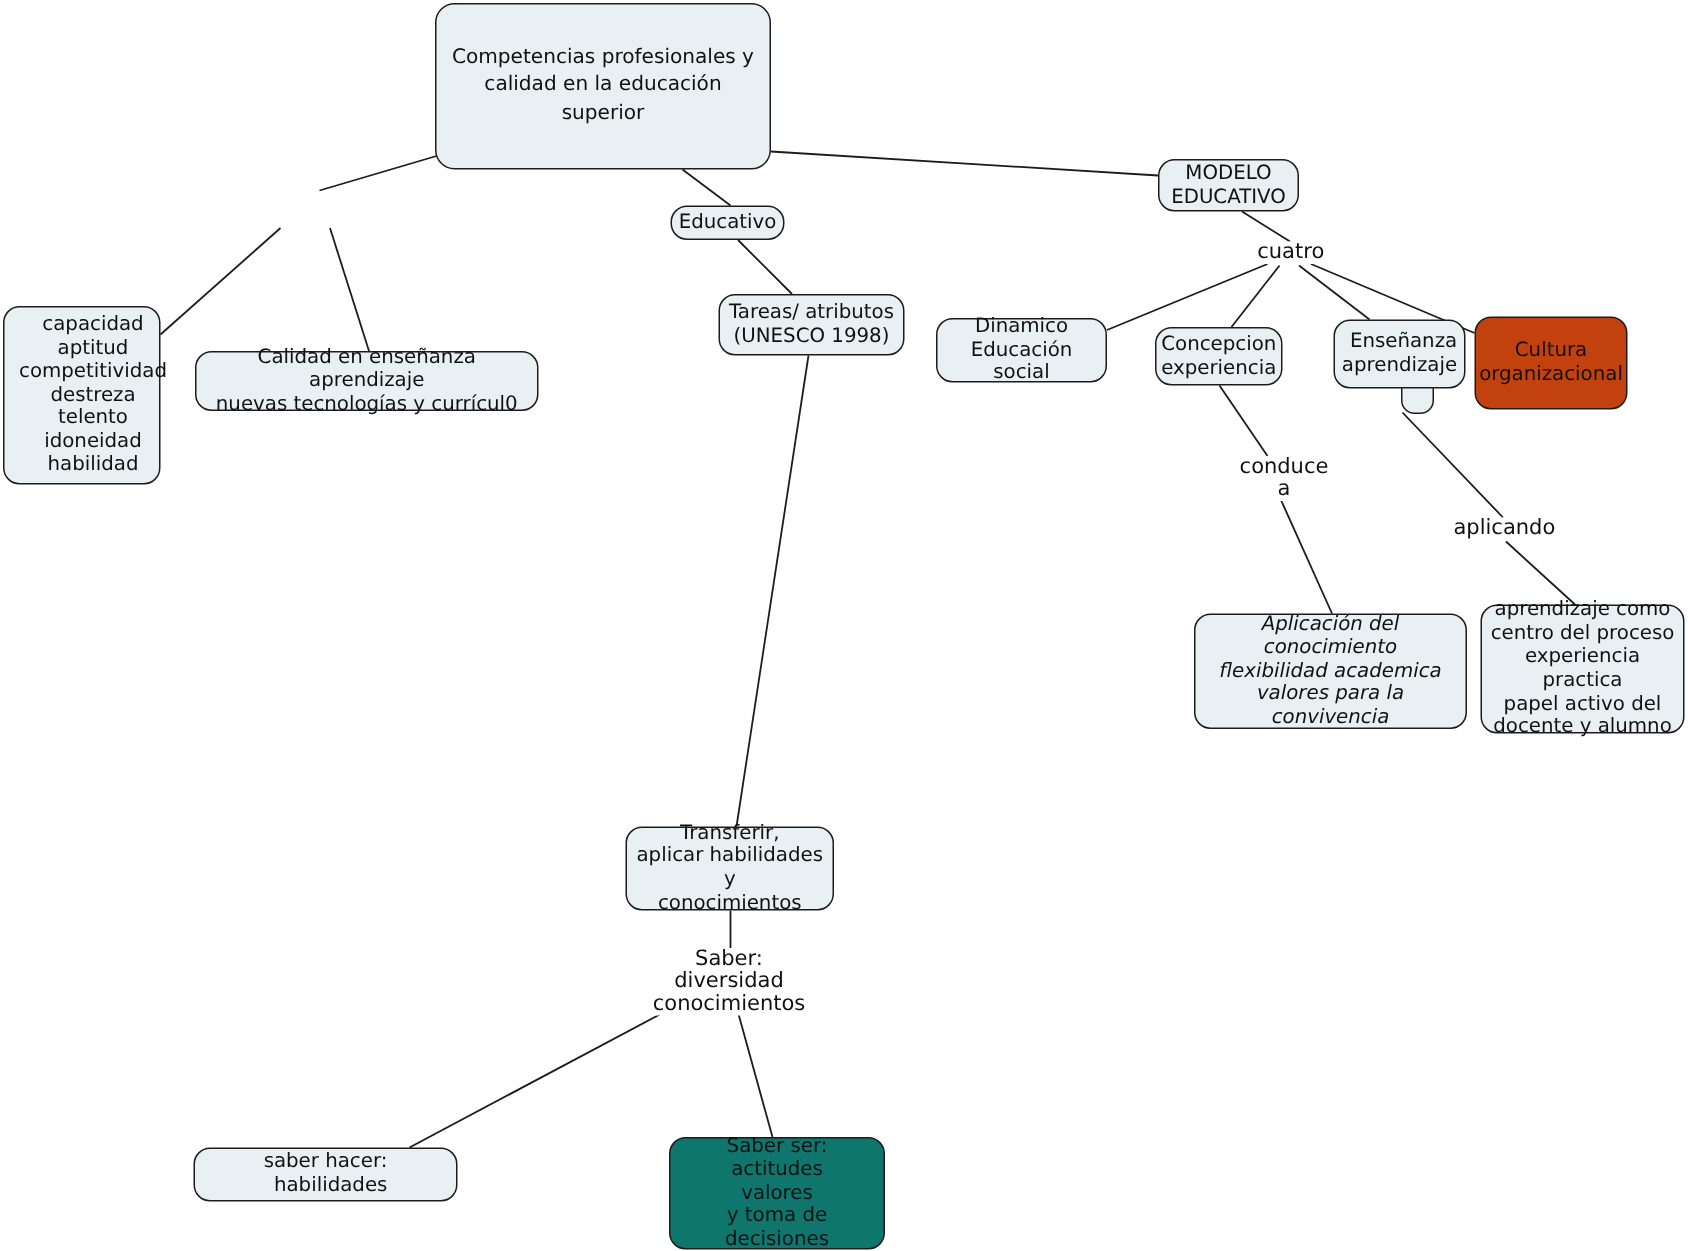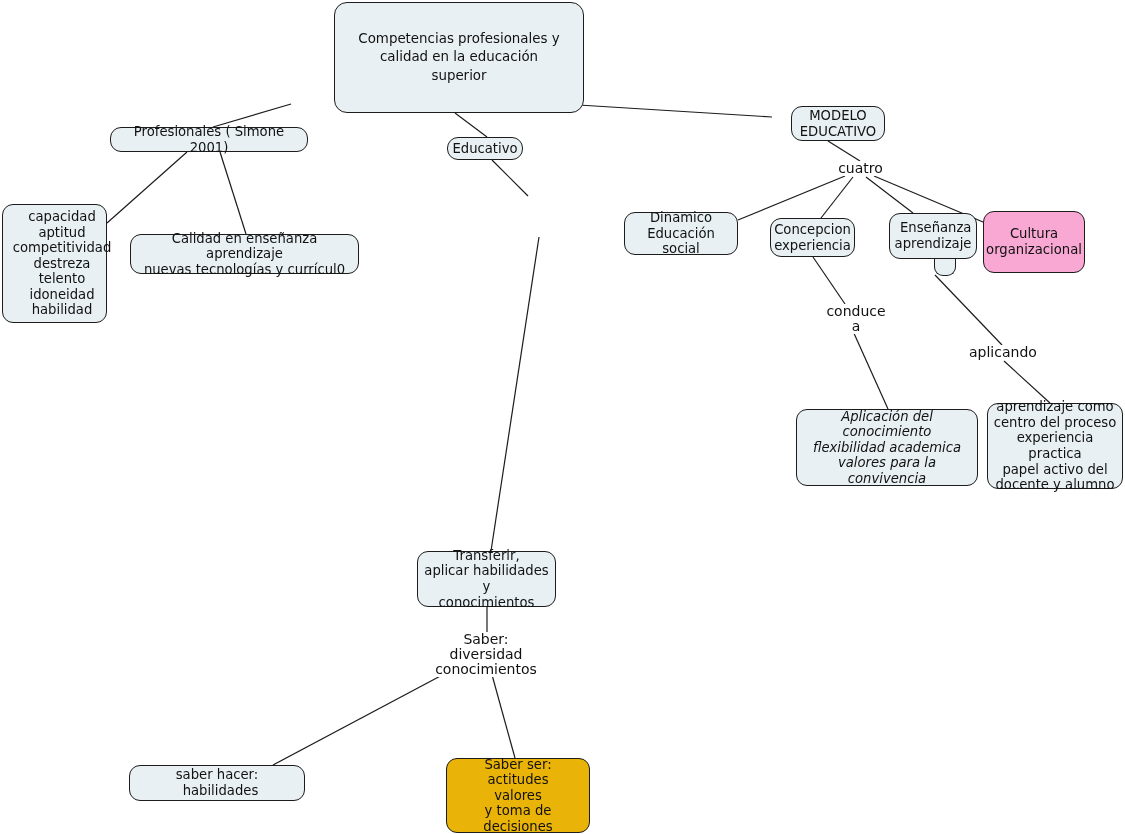--- a/index.html
+++ b/index.html
@@ -91,58 +91,59 @@
       <path d="M 813,257 L 845,304" stroke="#1c1c1c" stroke-width="1.2" fill="none"></path>
       <path d="M 848,320 L 888,409" stroke="#1c1c1c" stroke-width="1.2" fill="none"></path>
       <path d="M 935,275 L 1002,345" stroke="#1c1c1c" stroke-width="1.2" fill="none"></path>
       <path d="M 1004,361 L 1050,403" stroke="#1c1c1c" stroke-width="1.2" fill="none"></path>
       <path d="M 487,607 L 487,632" stroke="#1c1c1c" stroke-width="1.2" fill="none"></path>
       <path d="M 463,664 L 273,765" stroke="#1c1c1c" stroke-width="1.2" fill="none"></path>
       <path d="M 489,664 L 515,758" stroke="#1c1c1c" stroke-width="1.2" fill="none"></path>
     </svg>
 
 <div class="node-stub" style="left: 934px; top: 258px; width: 22px; height: 18px; background: rgb(233, 240, 243); border-color: rgb(28, 28, 28);"></div>
-    <div class="cmap-node root" style="left: 290px; top: 2px; width: 250px; height: 111px; background: rgb(233, 240, 243); border-color: rgb(28, 28, 28); color: rgb(17, 17, 17); margin-left: 44px;">Competencias profesionales y
+    <div class="cmap-node root" style="left: 290px; top: 2px; width: 224px; height: 111px; background: rgb(233, 240, 243); border-color: rgb(28, 28, 28); color: rgb(17, 17, 17);">Competencias profesionales y
 calidad en la educación
 superior</div>
-    <div class="cmap-node" style="left: 110px; top: 127px; width: 198px; height: 25px; background: rgb(233, 240, 243); border-color: rgb(28, 28, 28); color: rgb(17, 17, 17);">Profesionales ( Simone 2001)</div>
     <div class="cmap-node" style="left: 2px; top: 204px; width: 105px; height: 119px; background: rgb(233, 240, 243); border-color: rgb(28, 28, 28); color: rgb(17, 17, 17); padding-left: 20px;">capacidad
 aptitud
 competitividad
 destreza
 telento
 idoneidad
 habilidad</div>
     <div class="cmap-node" style="left: 130px; top: 234px; width: 229px; height: 40px; background: rgb(233, 240, 243); border-color: rgb(28, 28, 28); color: rgb(17, 17, 17);">Calidad en enseñanza aprendizaje
 nuevas tecnologías y currícul0</div>
     <div class="cmap-node" style="left: 447px; top: 137px; width: 76px; height: 23px; background: rgb(233, 240, 243); border-color: rgb(28, 28, 28); color: rgb(17, 17, 17);">Educativo</div>
-    <div class="cmap-node" style="left: 772px; top: 106px; width: 94px; height: 35px; background: rgb(233, 240, 243); border-color: rgb(28, 28, 28); color: rgb(17, 17, 17); margin-left: 19px;">MODELO
+    <div class="cmap-node" style="left: 479px; top: 196px; width: 124px; height: 41px; background: rgb(233, 240, 243); border-color: rgb(28, 28, 28); color: rgb(17, 17, 17);">Tareas/ atributos
+(UNESCO 1998)</div>
+    <div class="cmap-node" style="left: 772px; top: 106px; width: 94px; height: 35px; background: rgb(233, 240, 243); border-color: rgb(28, 28, 28); color: rgb(17, 17, 17);">MODELO
 EDUCATIVO</div>
     <div class="cmap-node" style="left: 624px; top: 212px; width: 114px; height: 43px; background: rgb(233, 240, 243); border-color: rgb(28, 28, 28); color: rgb(17, 17, 17);">Dinamico
 Educación social</div>
     <div class="cmap-node" style="left: 770px; top: 218px; width: 85px; height: 39px; background: rgb(233, 240, 243); border-color: rgb(28, 28, 28); color: rgb(17, 17, 17);">Concepcion
 experiencia</div>
     <div class="cmap-node" style="left: 889px; top: 213px; width: 88px; height: 46px; background: rgb(233, 240, 243); border-color: rgb(28, 28, 28); color: rgb(17, 17, 17); text-align: right;">Enseñanza
 aprendizaje</div>
-    <div class="cmap-node" style="left: 983px; top: 211px; width: 102px; height: 62px; background: #f9a8d4; border-color: rgb(28, 28, 28); color: rgb(17, 17, 17);">Cultura
+    <div class="cmap-node" style="left: 983px; top: 211px; width: 102px; height: 62px; background: #c2410c; border-color: rgb(28, 28, 28); color: rgb(17, 17, 17);">Cultura
 organizacional</div>
     <div class="cmap-node" style="left: 796px; top: 409px; width: 182px; height: 77px; background: rgb(233, 240, 243); border-color: rgb(28, 28, 28); color: rgb(17, 17, 17); font-style: italic;">Aplicación del conocimiento
 flexibilidad academica
 valores para la convivencia</div>
     <div class="cmap-node" style="left: 987px; top: 403px; width: 136px; height: 86px; background: rgb(233, 240, 243); border-color: rgb(28, 28, 28); color: rgb(17, 17, 17);">aprendizaje como
 centro del proceso
 experiencia practica
 papel activo del
 docente y alumno</div>
     <div class="cmap-node" style="left: 417px; top: 551px; width: 139px; height: 56px; background: rgb(233, 240, 243); border-color: rgb(28, 28, 28); color: rgb(17, 17, 17);">Transferir,
 aplicar habilidades y
 conocimientos</div>
     <div class="cmap-node" style="left: 129px; top: 765px; width: 176px; height: 36px; background: rgb(233, 240, 243); border-color: rgb(28, 28, 28); color: rgb(17, 17, 17); text-align: right;">saber hacer:
 habilidades</div>
-    <div class="cmap-node" style="left: 446px; top: 758px; width: 144px; height: 75px; background: #eab308; border-color: rgb(28, 28, 28); color: rgb(17, 17, 17);">Saber ser:
+    <div class="cmap-node" style="left: 446px; top: 758px; width: 144px; height: 75px; background: #0f766e; border-color: rgb(28, 28, 28); color: rgb(17, 17, 17);">Saber ser:
 actitudes
 valores
 y toma de decisiones</div>
     <div class="cmap-link-label" style="left: 838px; top: 161px; width: 45px; color: rgb(17, 17, 17);">cuatro</div>
     <div class="cmap-link-label" style="left: 822px; top: 304px; width: 68px; color: rgb(17, 17, 17);">conduce a</div>
     <div class="cmap-link-label" style="left: 969px; top: 345px; width: 64px; color: rgb(17, 17, 17);">aplicando</div>
     <div class="cmap-link-label" style="left: 430px; top: 632px; width: 112px; color: rgb(17, 17, 17);">Saber: diversidad
 conocimientos</div>
   </div>
 

